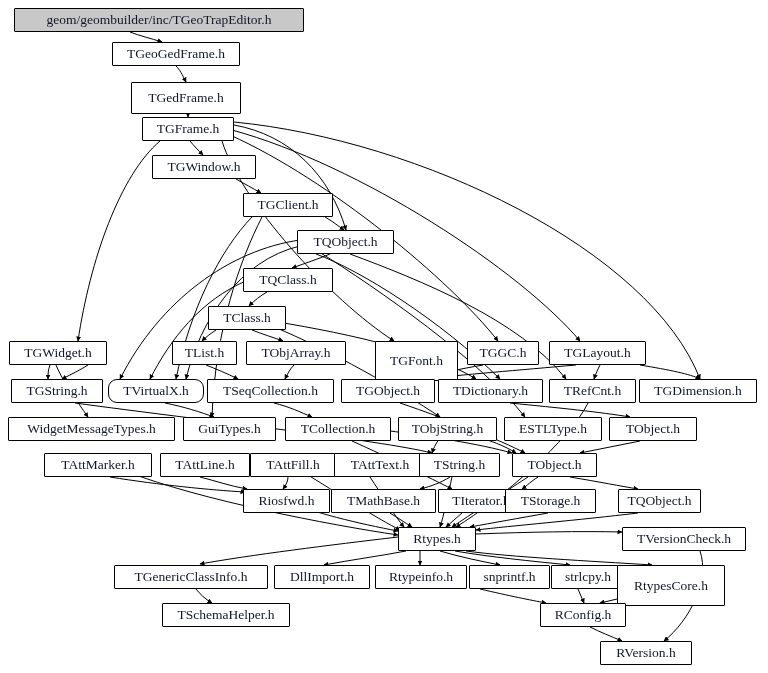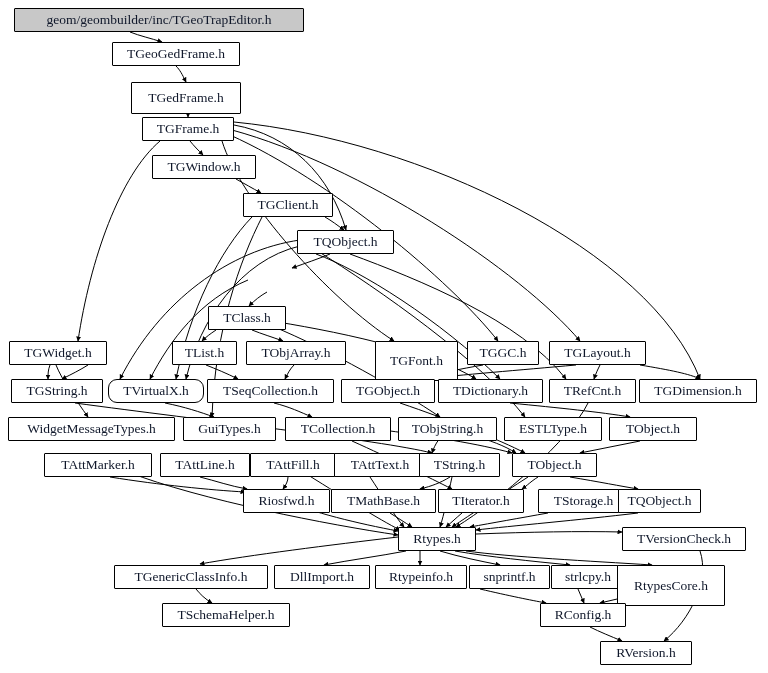--- a/index.html
+++ b/index.html
@@ -152,20 +152,21 @@
     </g>
   </svg>
 
   <div class="node root" style="left:14px;top:8px;width:290px;height:24px;">geom/geombuilder/inc/TGeoTrapEditor.h</div>
   <div class="node" style="left:112px;top:42px;width:128px;height:24px;">TGeoGedFrame.h</div>
   <div class="node" style="left:131px;top:82px;width:110px;height:32px;">TGedFrame.h</div>
   <div class="node" style="left:142px;top:117px;width:92px;height:24px;">TGFrame.h</div>
   <div class="node" style="left:152px;top:155px;width:104px;height:24px;">TGWindow.h</div>
   <div class="node" style="left:243px;top:193px;width:90px;height:24px;">TGClient.h</div>
   <div class="node" style="left:297px;top:230px;width:97px;height:24px;">TQObject.h</div>
+  <div class="node" style="left:243px;top:268px;width:90px;height:24px;">TQClass.h</div>
   <div class="node" style="left:208px;top:306px;width:78px;height:24px;">TClass.h</div>
   <div class="node" style="left:9px;top:341px;width:98px;height:24px;">TGWidget.h</div>
   <div class="node" style="left:172px;top:341px;width:65px;height:24px;">TList.h</div>
   <div class="node" style="left:246px;top:341px;width:100px;height:24px;">TObjArray.h</div>
   <div class="node" style="left:375px;top:341px;width:83px;height:40px;">TGFont.h</div>
   <div class="node" style="left:467px;top:341px;width:72px;height:24px;">TGGC.h</div>
   <div class="node" style="left:549px;top:341px;width:97px;height:24px;">TGLayout.h</div>
   <div class="node" style="left:11px;top:379px;width:92px;height:24px;">TGString.h</div>
   <div class="node" style="left:108px;top:379px;width:96px;height:24px;border-radius:9px;">TVirtualX.h</div>
   <div class="node" style="left:207px;top:379px;width:127px;height:24px;">TSeqCollection.h</div>
@@ -181,21 +182,21 @@
   <div class="node" style="left:609px;top:417px;width:88px;height:24px;">TObject.h</div>
   <div class="node" style="left:44px;top:453px;width:108px;height:24px;">TAttMarker.h</div>
   <div class="node" style="left:160px;top:453px;width:90px;height:24px;">TAttLine.h</div>
   <div class="node" style="left:250px;top:453px;width:86px;height:24px;">TAttFill.h</div>
   <div class="node" style="left:334px;top:453px;width:92px;height:24px;">TAttText.h</div>
   <div class="node" style="left:419px;top:453px;width:81px;height:24px;">TString.h</div>
   <div class="node" style="left:512px;top:453px;width:85px;height:24px;">TObject.h</div>
   <div class="node" style="left:243px;top:489px;width:87px;height:24px;">Riosfwd.h</div>
   <div class="node" style="left:331px;top:489px;width:105px;height:24px;">TMathBase.h</div>
   <div class="node" style="left:438px;top:489px;width:86px;height:24px;">TIterator.h</div>
-  <div class="node" style="left:538px;top:489px;width:91px;height:24px;">TStorage.h</div>
+  <div class="node" style="left:505px;top:489px;width:91px;height:24px;">TStorage.h</div>
   <div class="node" style="left:618px;top:489px;width:83px;height:24px;">TQObject.h</div>
   <div class="node" style="left:398px;top:527px;width:78px;height:24px;">Rtypes.h</div>
   <div class="node" style="left:622px;top:527px;width:124px;height:24px;">TVersionCheck.h</div>
   <div class="node" style="left:114px;top:565px;width:154px;height:24px;">TGenericClassInfo.h</div>
   <div class="node" style="left:274px;top:565px;width:96px;height:24px;">DllImport.h</div>
   <div class="node" style="left:375px;top:565px;width:92px;height:24px;">Rtypeinfo.h</div>
   <div class="node" style="left:469px;top:565px;width:81px;height:24px;">snprintf.h</div>
   <div class="node" style="left:551px;top:565px;width:74px;height:24px;">strlcpy.h</div>
   <div class="node" style="left:617px;top:565px;width:108px;height:41px;">RtypesCore.h</div>
   <div class="node" style="left:162px;top:603px;width:128px;height:24px;">TSchemaHelper.h</div>

